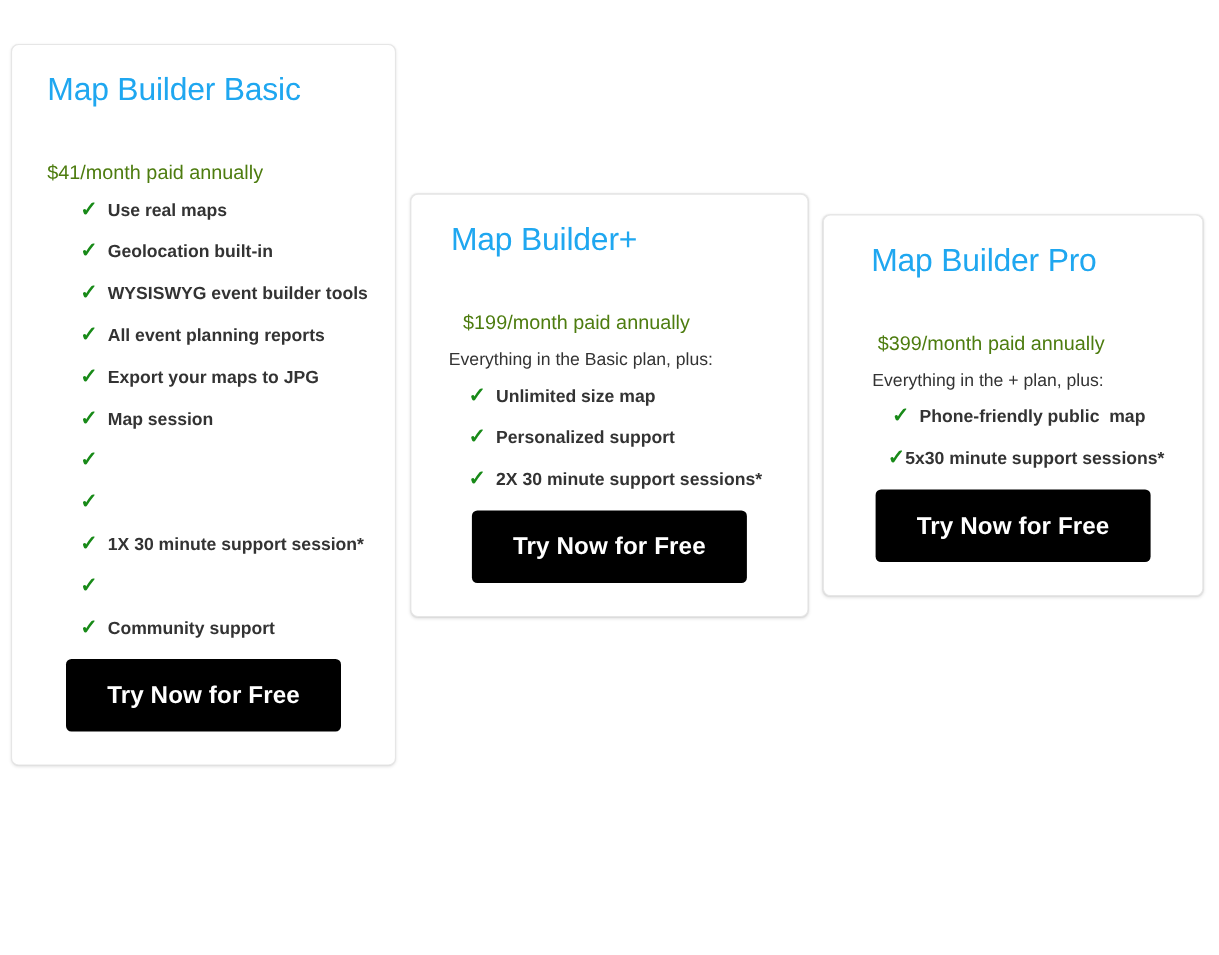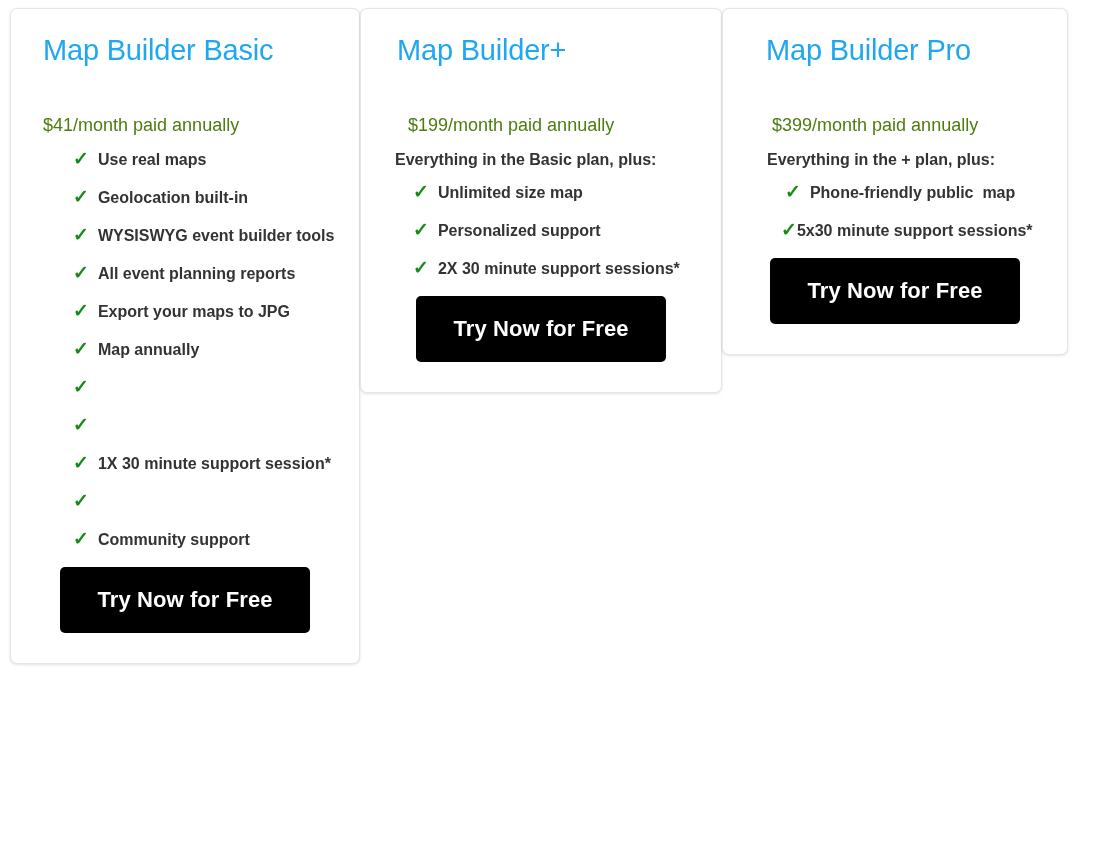--- a/index.html
+++ b/index.html
@@ -17,21 +17,22 @@
   }
 
   .pricing-board {
     position: relative;
     width: 1108px;
     height: 740px;
     box-sizing: border-box;
     padding: 8px 10px 12px 10px;
     display: flex;
     flex-direction: row;
-    align-items: flex-start;
+    align-items: center;
+    gap: 13px;
     background: #ffffff;
   }
 
   .plan-card {
     position: relative;
     background: #ffffff;
     border: 1px solid #e6e6e6;
     border-radius: 7px;
     box-shadow: 0 1px 3px rgba(0,0,0,0.11), 0 0 1px rgba(0,0,0,0.06);
     box-sizing: border-box;
@@ -68,21 +69,21 @@
     line-height: 20px;
     margin: 48px 0 0 18px;
     white-space: nowrap;
   }
   .card-plus .plan-price { margin-left: 33px; }
   .card-pro  .plan-price { margin-left: 35px; }
 
   .plan-subhead {
     color: #333333;
     font-size: 16px;
-    font-weight: bold;
+    font-weight: normal;
     line-height: 20px;
     margin: 15px 0 0 20px;
     white-space: nowrap;
   }
   .card-pro .plan-subhead { margin-left: 30px; }
 
   .feature-list {
     list-style: none;
     margin: 0;
     padding: 0;
@@ -172,21 +173,21 @@
         <li class="feature-item">
           <span class="check-icon">✓</span>
           <span class="feature-label">All event planning reports</span>
         </li>
         <li class="feature-item">
           <span class="check-icon">✓</span>
           <span class="feature-label">Export your maps to JPG</span>
         </li>
         <li class="feature-item">
           <span class="check-icon">✓</span>
-          <span class="feature-label">Map annually</span>
+          <span class="feature-label">Map session</span>
         </li>
         <li class="feature-item">
           <span class="check-icon">✓</span>
         </li>
         <li class="feature-item">
           <span class="check-icon">✓</span>
         </li>
         <li class="feature-item">
           <span class="check-icon">✓</span>
           <span class="feature-label">1X 30 minute support session*</span>

